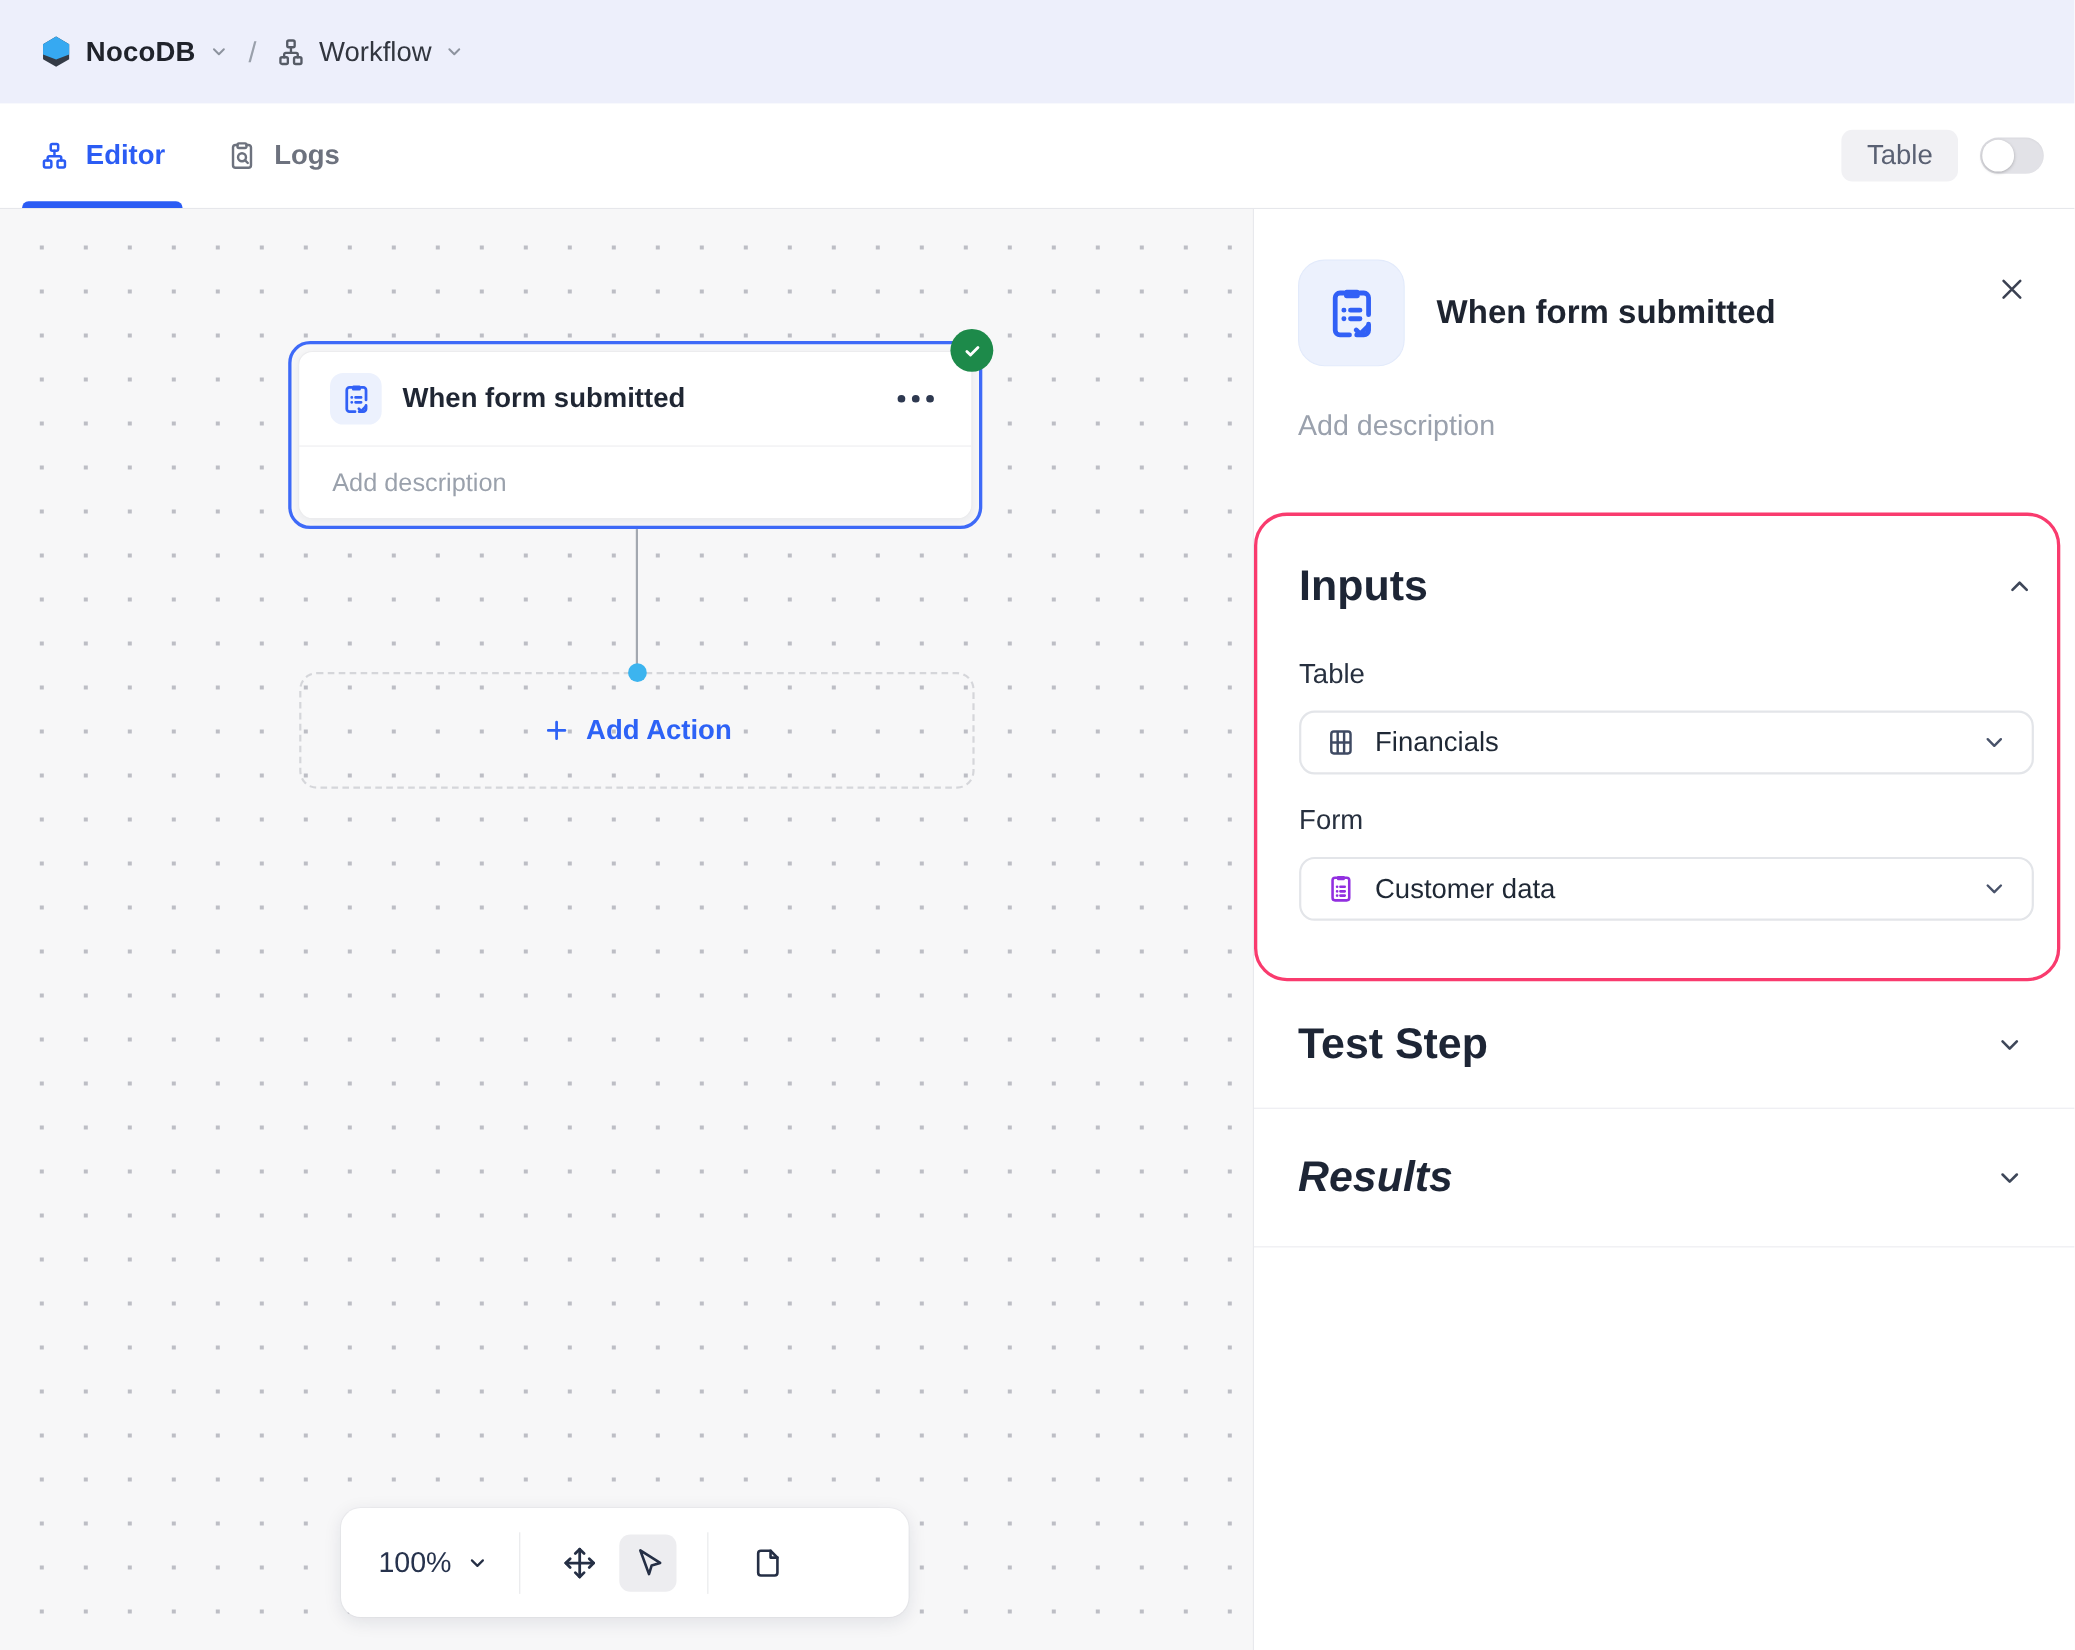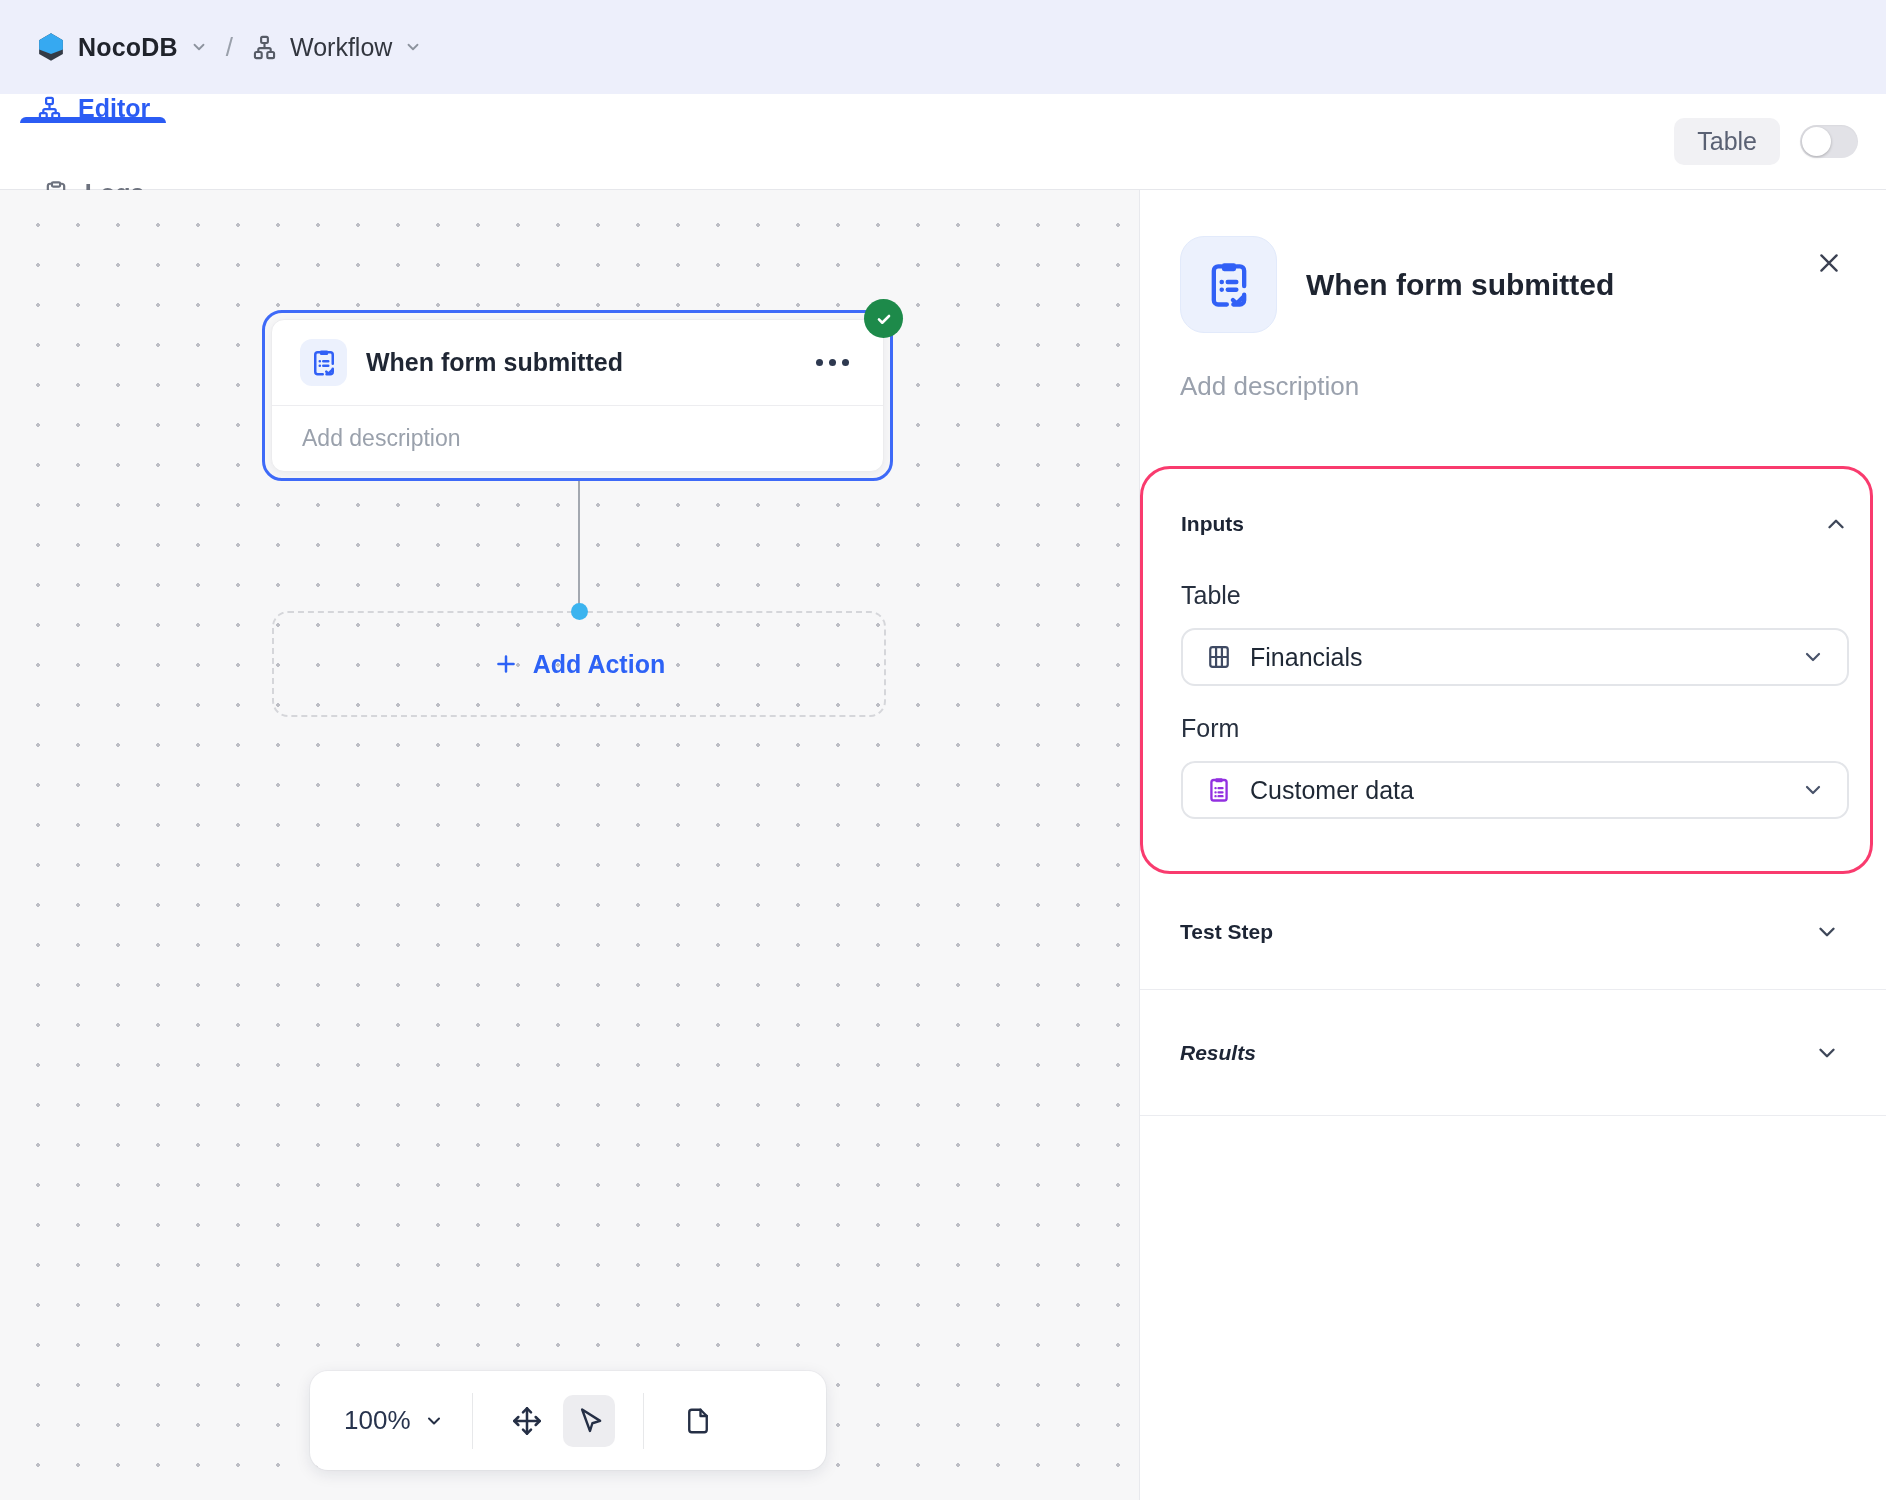--- a/index.html
+++ b/index.html
@@ -20,21 +20,21 @@
   .btn { display:flex; align-items:center; gap:13px; height:58px; border-radius:12px;
     font-size:24px; font-weight:600; cursor:pointer; border:none; font-family:inherit; }
   .btn-discard { background:#fff; color:#16181d; padding:0 27px;
     box-shadow:0 1px 3px rgba(25,30,50,.14), 0 0 0 1px rgba(25,30,50,.04); }
   .btn-publish { background:#3f6af5; color:#fff; padding:0 29px;
     box-shadow:0 1px 3px rgba(25,30,50,.18); }
 
   
   .tabbar { height:96px; background:#fff; border-bottom:1px solid #e6e7eb;
     display:flex; align-items:center; padding:0 28px 0 36px; }
-  .tabs { display:flex; align-items:center; gap:56px; height:100%;flex-direction:column; }
+  .tabs { display:flex; align-items:center; gap:56px; height:100%; }
   .tab { position:relative; height:100%; display:flex; align-items:center; gap:15px;
     font-size:25px; font-weight:600; color:#6d727e; cursor:pointer; }
   .tab.active { color:#2b5cf4; }
   .tab.active::after { content:''; position:absolute; left:-16px; right:-16px; bottom:0;
     height:6px; background:#2b5cf4; border-radius:6px 6px 0 0; }
   .tabbar-right { margin-left:auto; display:flex; align-items:center; gap:20px; }
   .paused-pill { background:#f1f1f4; color:#5a6173; font-size:25px; height:47px;
     display:flex; align-items:center; padding:0 23px; border-radius:10px; }
   .toggle { width:58px; height:33px; background:#e2e2e7; border-radius:17px; position:relative;
     cursor:pointer; box-shadow:inset 0 1px 2px rgba(0,0,0,.04); }
@@ -94,21 +94,21 @@
   .panel-icon-tile { width:97px; height:97px; border-radius:24px; background:#ecf1fd;
     border:1px solid #e2eafb; display:flex; align-items:center; justify-content:center; color:#3160f6; }
   .panel-title { font-size:30px; font-weight:700; color:#1e2430; }
   .panel-close { position:absolute; top:58px; right:42px; width:30px; height:30px; color:#3b4152;
     cursor:pointer; display:flex; align-items:center; justify-content:center; }
   .panel-desc { padding-left:40px; margin-top:38px; font-size:26px; color:#9aa1ad; cursor:text; }
 
   .inputs-box { margin-top:64px; width:733px; border:3px solid #f93b6e; border-radius:30px;
     padding:42px 21px 52px 38px; }
   .section-head { display:flex; align-items:center; justify-content:space-between; cursor:pointer; }
-  .section-title { font-size:21px; font-weight:700; color:#1d2535; }
+  .section-title { font-size:39px; font-weight:700; color:#1d2535; }
   .field-label { margin-top:44px; font-size:25px; font-weight:500; color:#27303f; }
   .select { margin-top:18px; height:58px; border:2px solid #e3e5e9; border-radius:14px;
     background:#fff; display:flex; align-items:center; gap:17px; padding:0 22px; cursor:pointer; }
   .select-value { font-size:25px; color:#1f2835; }
   .select .chev-end { margin-left:auto; color:#49536a; }
   .field-label.second { margin-top:28px; }
 
   .panel-section { display:flex; align-items:center; justify-content:space-between;
     padding:0 46px 0 40px; border-bottom:1px solid #ebecf0; cursor:pointer; }
   .panel-section.test { height:116px; }

